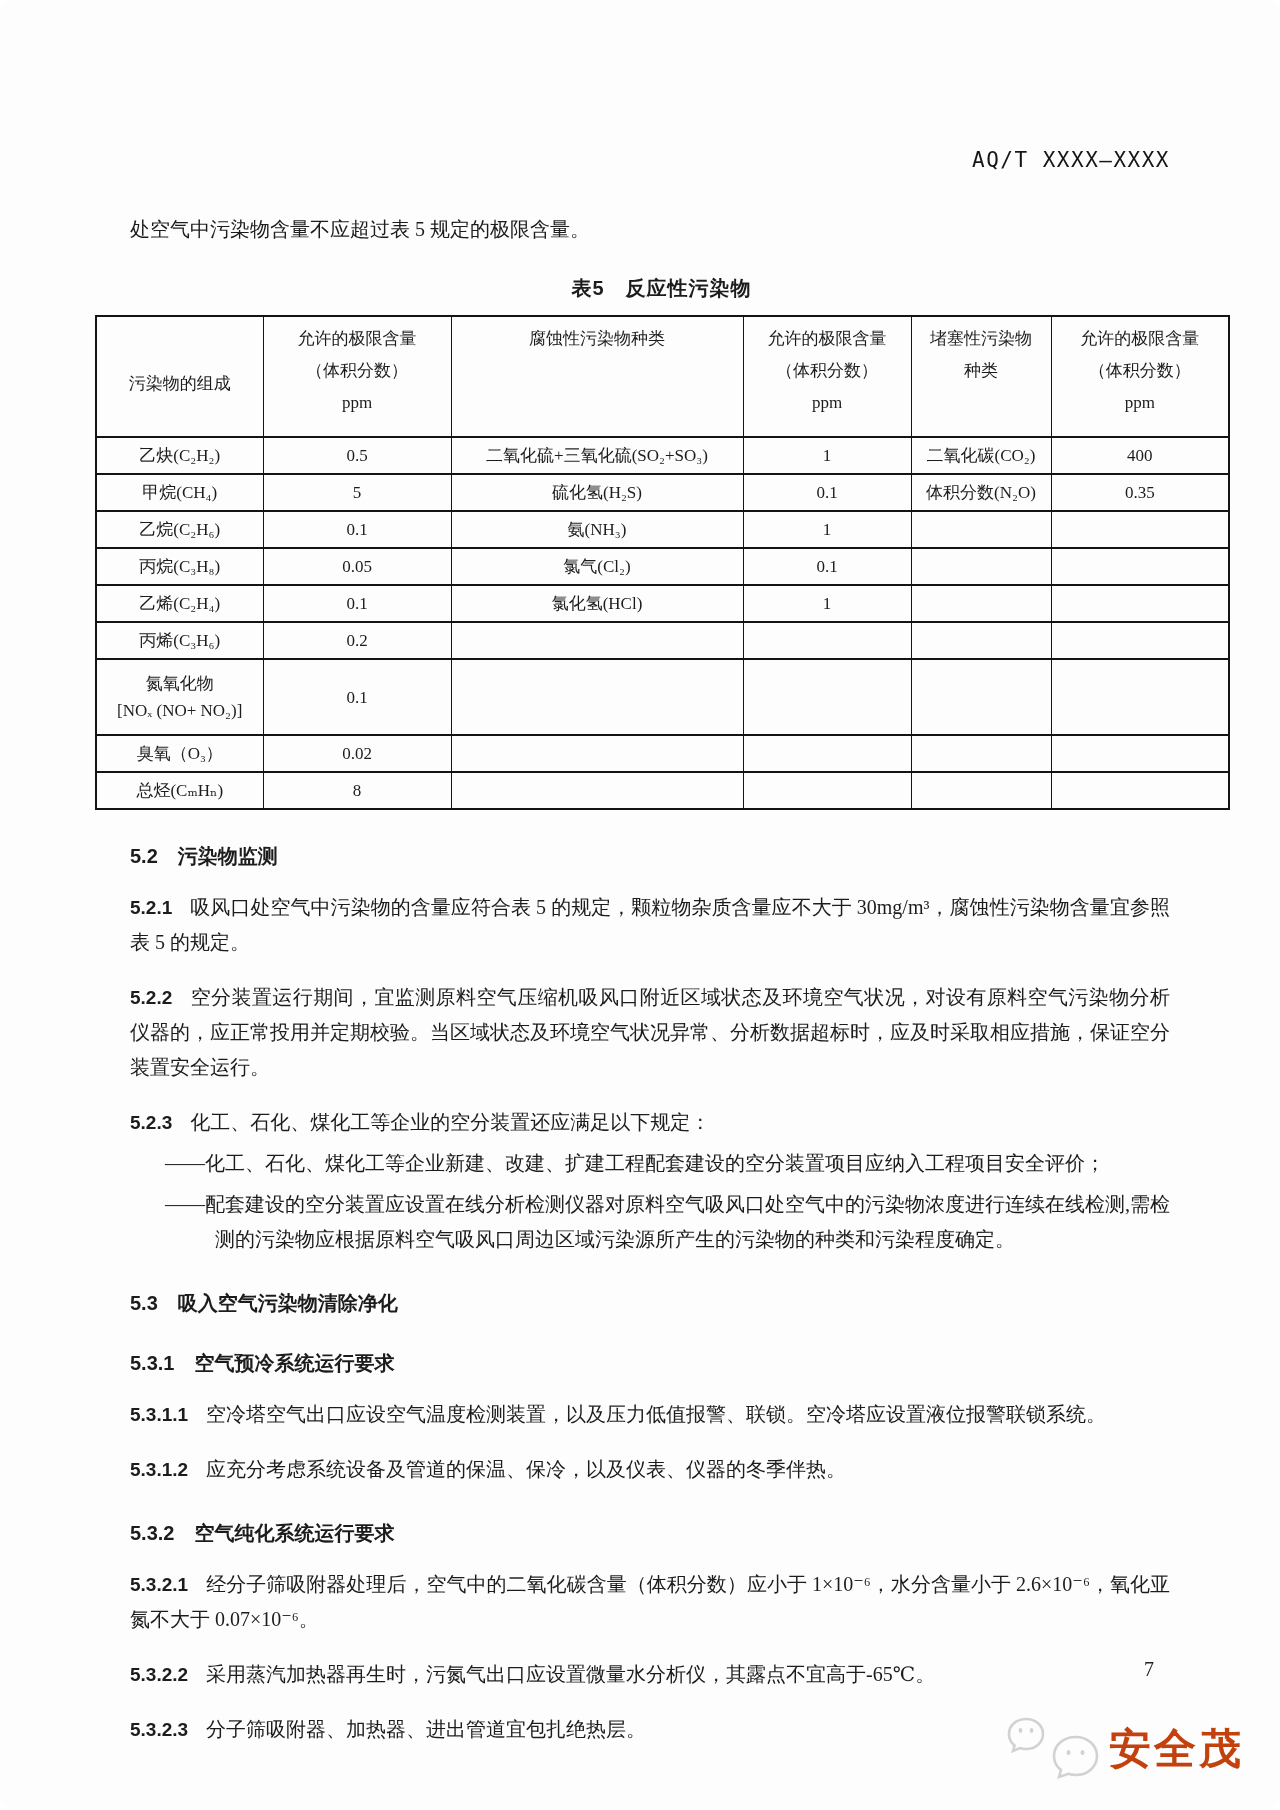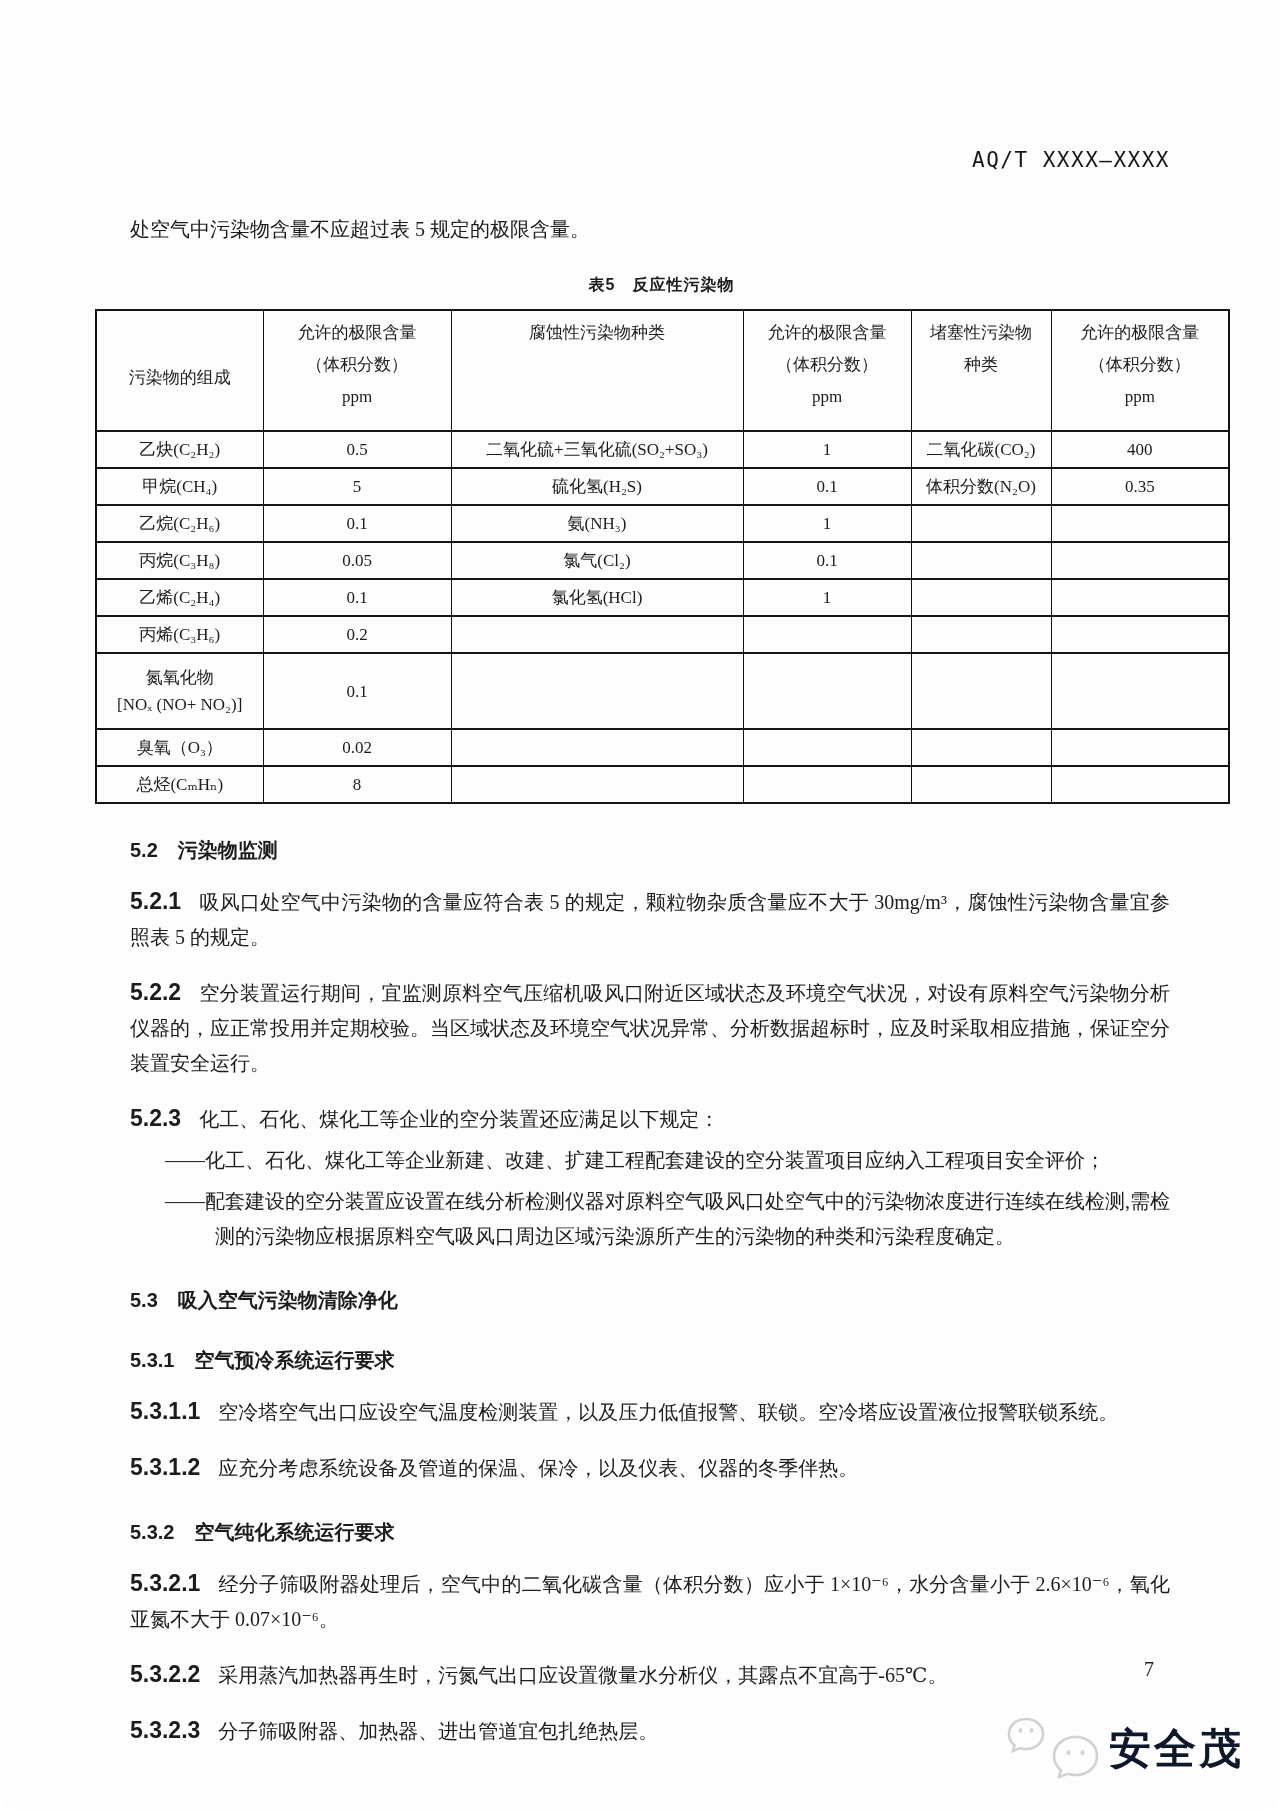--- a/index.html
+++ b/index.html
@@ -10,21 +10,21 @@
     border-radius:15px;
   }
   .content{position:absolute;left:95px;top:0;width:1133px;padding-top:148px;}
   .std-code{
     text-align:right;padding-right:58px;
     font-family:"DejaVu Sans Mono","Liberation Mono",monospace;
     font-size:21px;letter-spacing:1.5px;color:#161616;
   }
   .intro{margin:40px 58px 0 35px;font-size:20px;line-height:35px;}
   .tbl-title{
-    margin-top:28px;text-align:center;font-size:16px;font-weight:bold;
+    margin-top:28px;text-align:center;font-size:20px;font-weight:bold;
     font-family:"Liberation Sans","DejaVu Sans",sans-serif;letter-spacing:1px;
   }
   table.t5{
     border-collapse:collapse;table-layout:fixed;width:100%;
     margin-top:13px;border:2.5px solid #141414;
   }
   .t5 th,.t5 td{border:1px solid #141414;}
   .t5 th{
     border-bottom:2.5px solid #141414;font-weight:normal;
     font-size:17px;line-height:32px;white-space:pre-line;
@@ -38,33 +38,33 @@
   .t5 tbody tr.tall td{height:68px;}
   #sections{margin:0;}
   .sec-heading{
     margin:32px 58px 0 35px;font-size:20px;font-weight:bold;
     font-family:"Liberation Sans","DejaVu Sans",sans-serif;line-height:28px;
   }
   .sec-heading .num{margin-right:20px;}
   .clause{margin:20px 58px 0 35px;font-size:20px;line-height:35px;text-align:justify;}
   .clause .num{
     font-family:"Liberation Sans","DejaVu Sans",sans-serif;font-weight:bold;
-    font-size:23px;margin-right:18px;white-space:nowrap;
+    font-size:19px;margin-right:18px;white-space:nowrap;
   }
   .dash{
     margin:6px 58px 0 70px;padding-left:50px;text-indent:-50px;
     font-size:20px;line-height:35px;text-align:justify;
   }
   .page-num{position:absolute;top:1658px;right:126px;font-size:20px;color:#222;}
   .watermark{
     position:absolute;top:1716px;right:36px;
     display:flex;align-items:center;gap:8px;
   }
   .wm-text{
-    font-size:42px;font-weight:bold;letter-spacing:3px;color:#0f172a;
+    font-size:42px;font-weight:bold;letter-spacing:3px;color:#c2410c;
     font-family:"Liberation Sans","DejaVu Sans",sans-serif;
   }
   .wm-icon{display:block;}
 </style>
 </head>
 <body>
 
 <div class="page">
   <div class="content">
 

